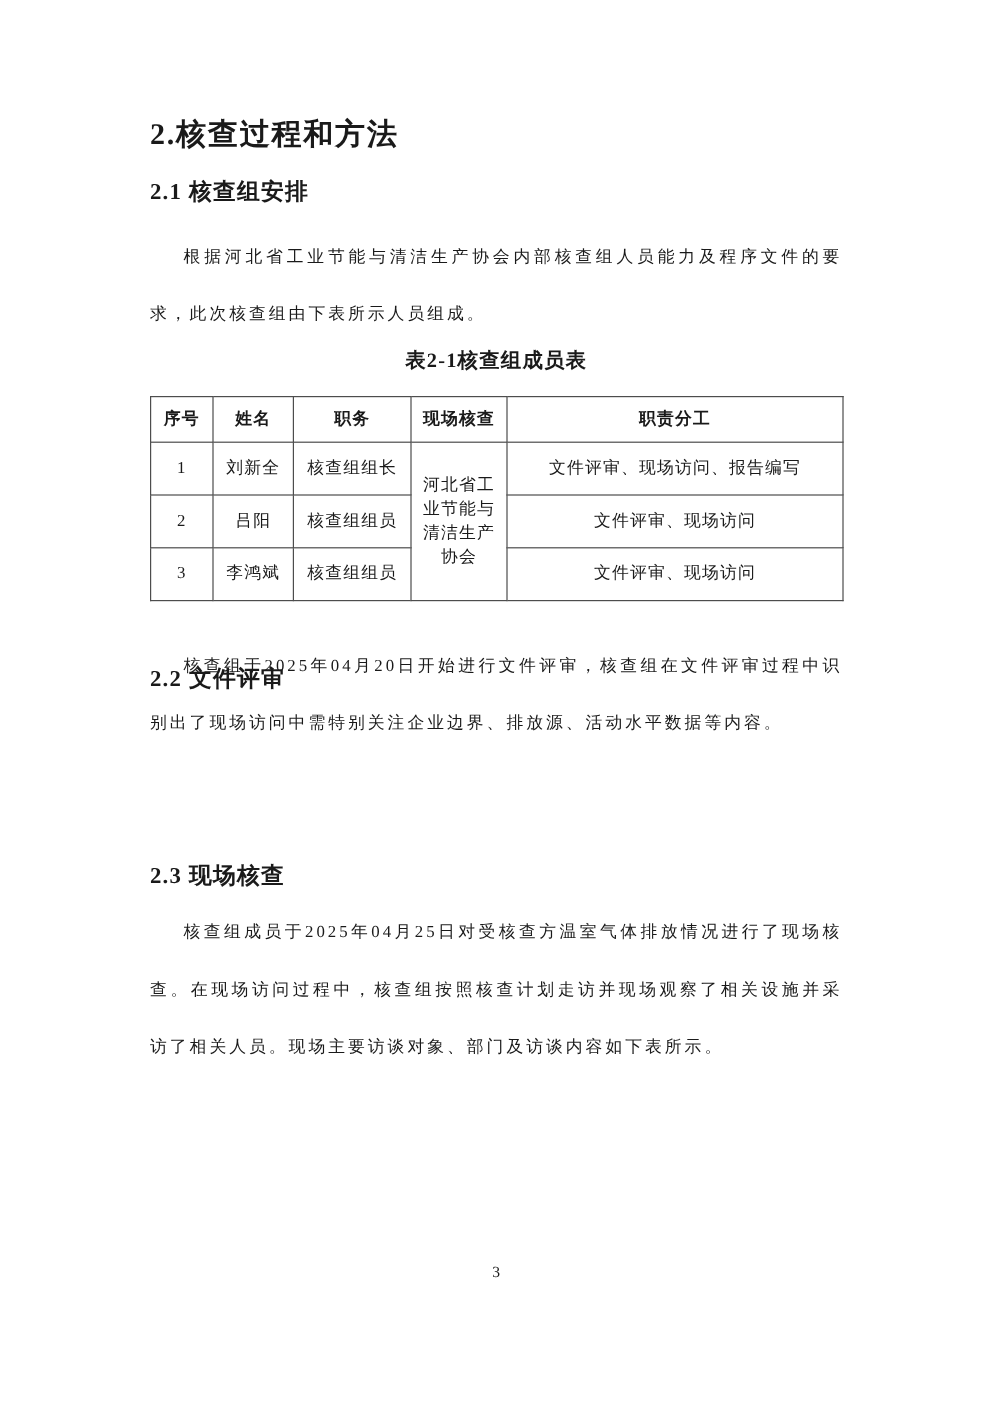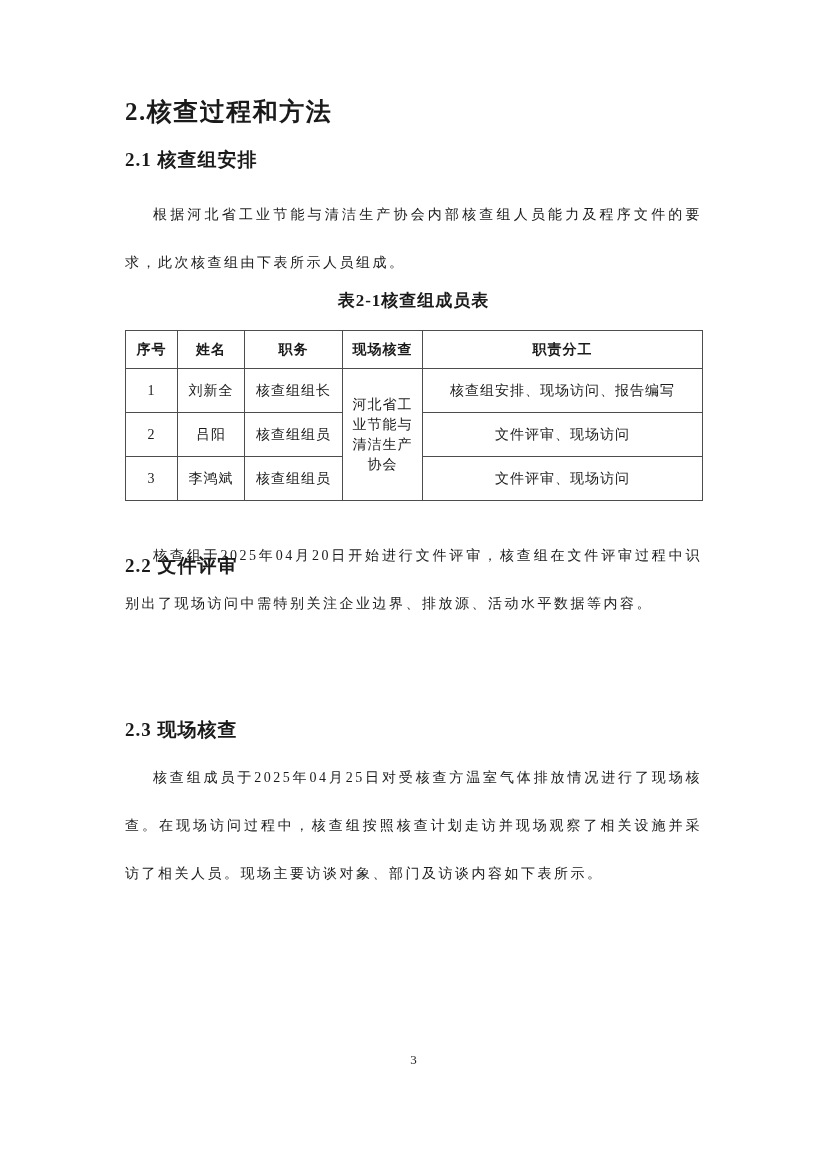--- a/index.html
+++ b/index.html
@@ -102,21 +102,21 @@
           <th>现场核查</th>
           <th>职责分工</th>
         </tr>
       </thead>
       <tbody>
         <tr>
           <td>1</td>
           <td>刘新全</td>
           <td>核查组组长</td>
           <td class="unit-cell" rowspan="3">河北省工业节能与清洁生产协会</td>
-          <td>核查组安排、现场访问、报告编写</td>
+          <td>文件评审、现场访问、报告编写</td>
         </tr>
         <tr>
           <td>2</td>
           <td>吕阳</td>
           <td>核查组组员</td>
           <td>文件评审、现场访问</td>
         </tr>
         <tr>
           <td>3</td>
           <td>李鸿斌</td>

